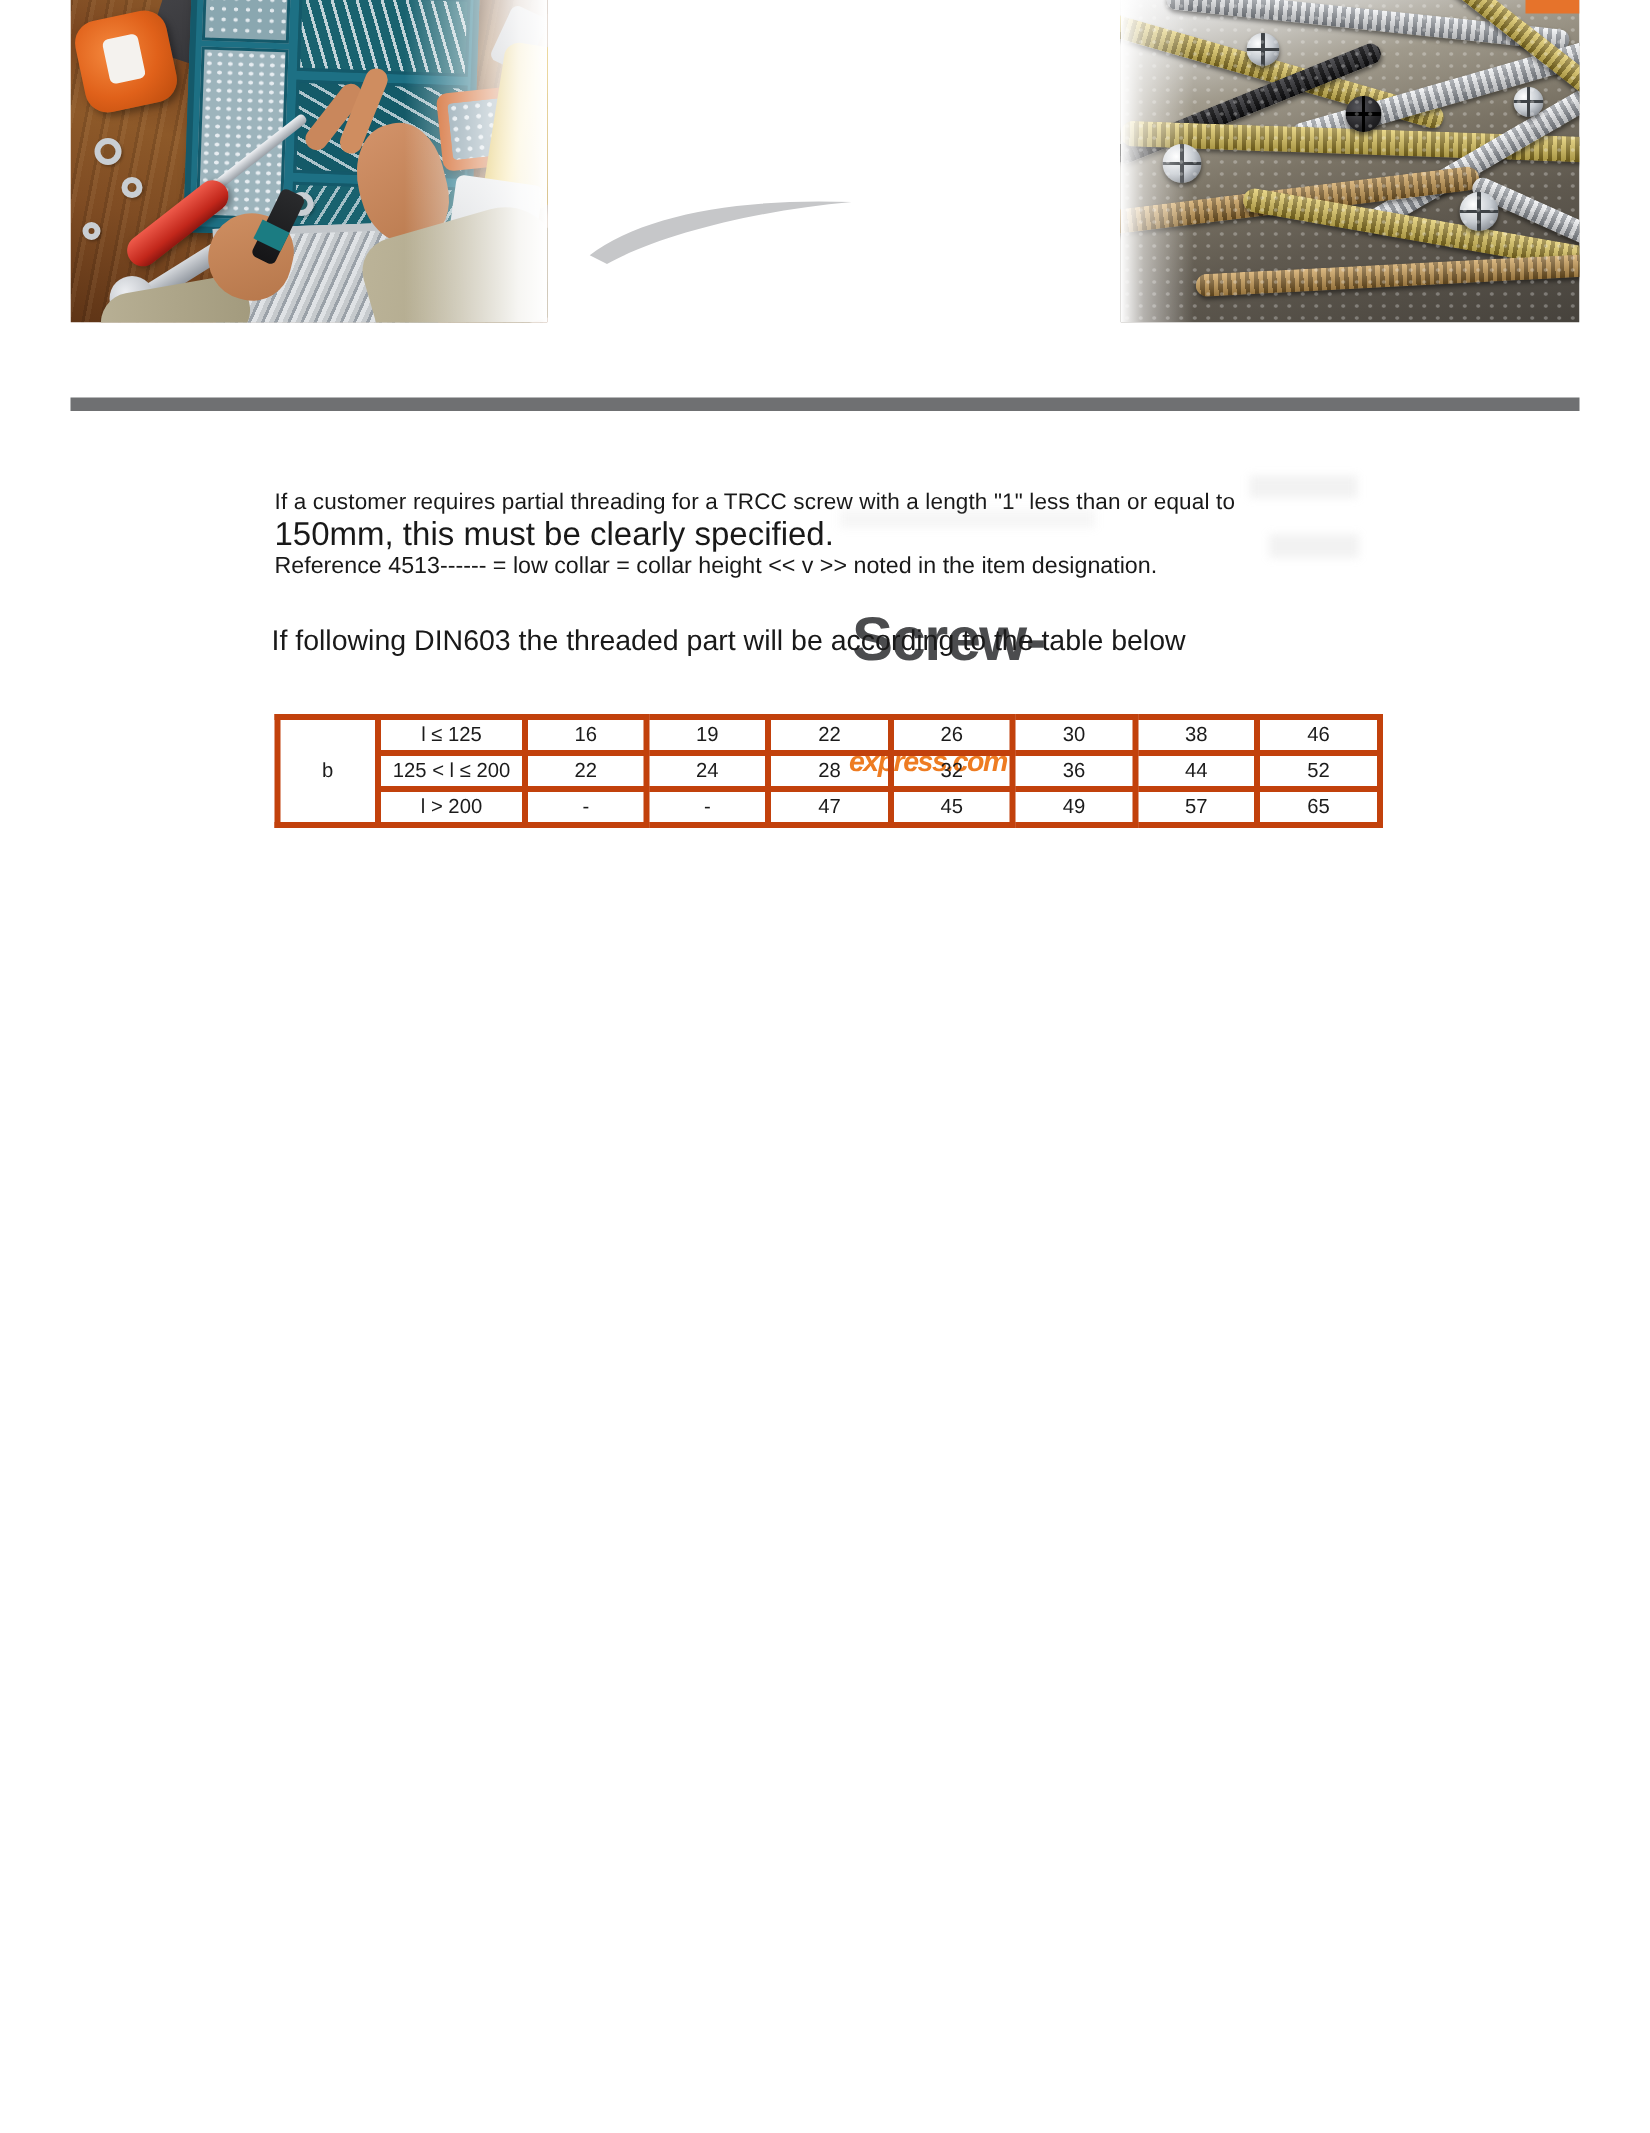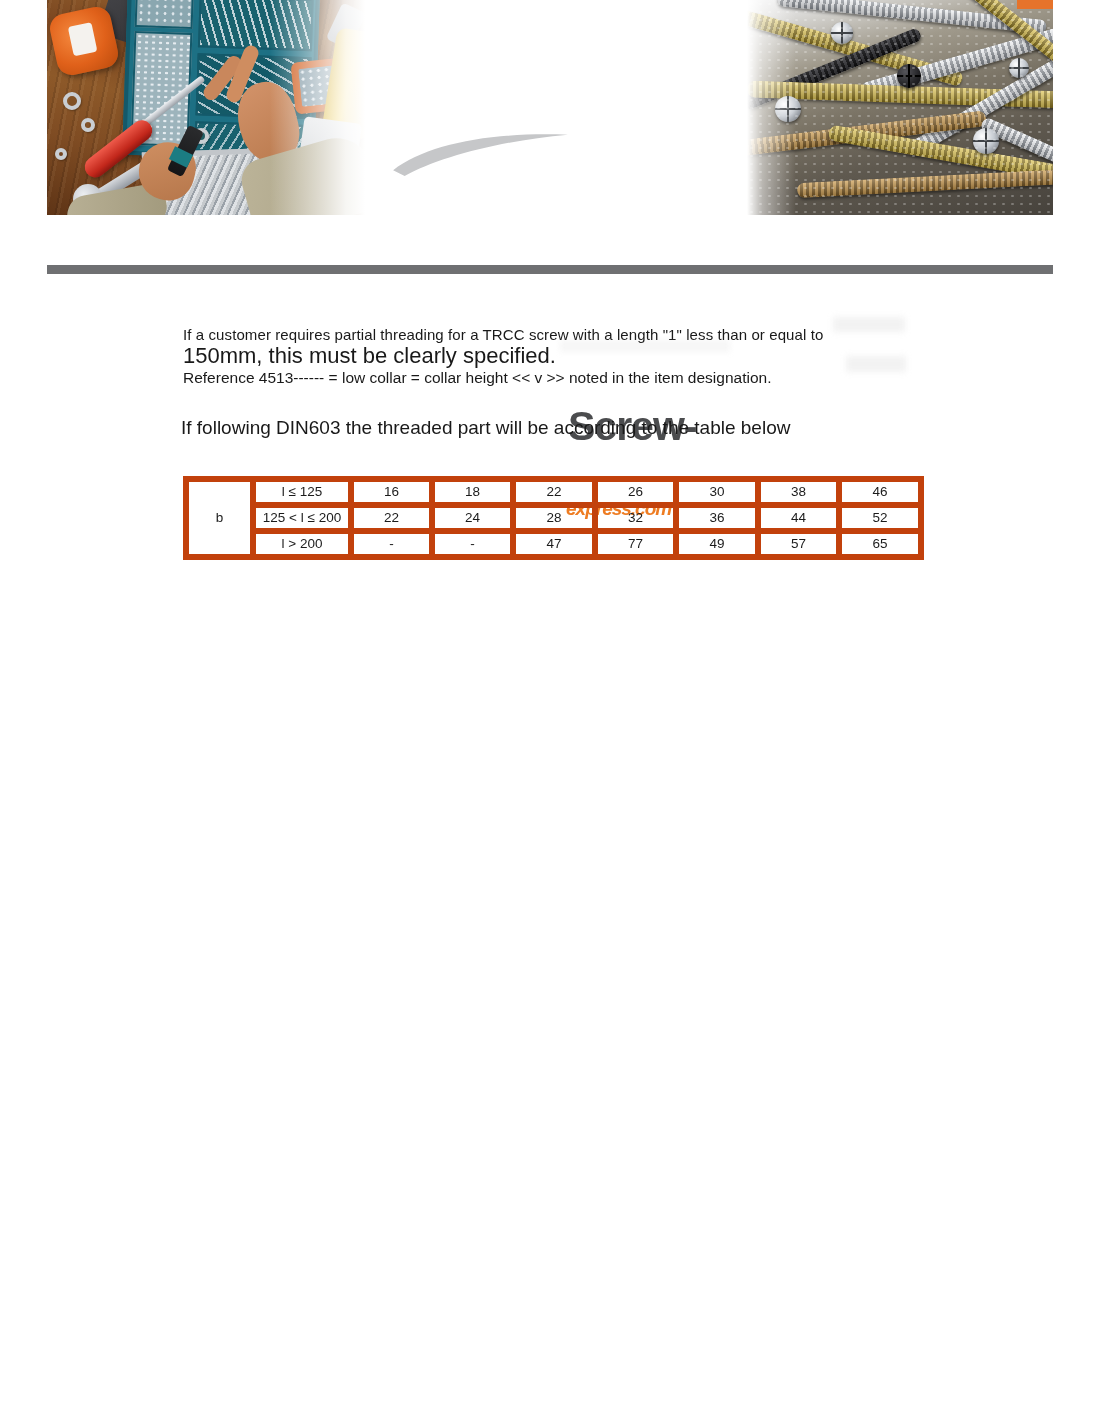--- a/index.html
+++ b/index.html
@@ -50,21 +50,21 @@
   .p1{position:absolute;left:183px;top:324px;width:720px;color:#191919;}
   .p1 .l0{font-size:15px;line-height:21px;letter-spacing:.1px;}
   .p1 .l1{font-size:22px;line-height:21.5px;}
   .p1 .l2{font-size:15.5px;line-height:21px;}
   .p2{position:absolute;left:181px;top:417px;font-size:19px;color:#191919;}
   .smudge{position:absolute;background:rgba(185,185,185,.18);filter:blur(3px);}
 
   
   table.din{position:absolute;left:183px;top:476px;width:735px;border-collapse:collapse;
             table-layout:fixed;font-size:13.5px;color:#1b1b1b;}
-  table.din td{border:6px solid #c2410c;text-align:center;height:20px;padding:0;line-height:20px;}
+  table.din td{border:4px solid #c2410c;text-align:center;height:20px;padding:0;line-height:20px;}
 
   
   .footer{position:absolute;left:47px;top:1385px;width:1006px;height:37px;background:#58585a;
           border-top:2px solid #d8d8d8;text-align:right;}
   .footer-email{display:inline-block;margin-right:52px;color:#ffffff;font-weight:700;font-size:20px;
           line-height:34px;transform:scaleX(0.84);transform-origin:right center;white-space:nowrap;}
 </style>
 </head>
 <body>
 
@@ -165,21 +165,21 @@
       <col style="width:81px">
         <col style="width:82px">
         <col style="width:81px">
         <col style="width:82px">
     </colgroup>
     <tbody>
         <tr>
       <td rowspan="3">b</td>
       <td>l ≤ 125</td>
       <td>16</td>
-      <td>18</td>
+      <td>19</td>
       <td>22</td>
       <td>26</td>
       <td>30</td>
       <td>38</td>
       <td>46</td>
     </tr>
     <tr>
       <td>125 &lt; l ≤ 200</td>
       <td>22</td>
       <td>24</td>
@@ -187,21 +187,21 @@
       <td>32</td>
       <td>36</td>
       <td>44</td>
       <td>52</td>
     </tr>
     <tr>
       <td>l &gt; 200</td>
       <td>-</td>
       <td>-</td>
       <td>47</td>
-      <td>77</td>
+      <td>45</td>
       <td>49</td>
       <td>57</td>
       <td>65</td>
     </tr>
   </tbody>
     </table>
 
 
 </div>
 

